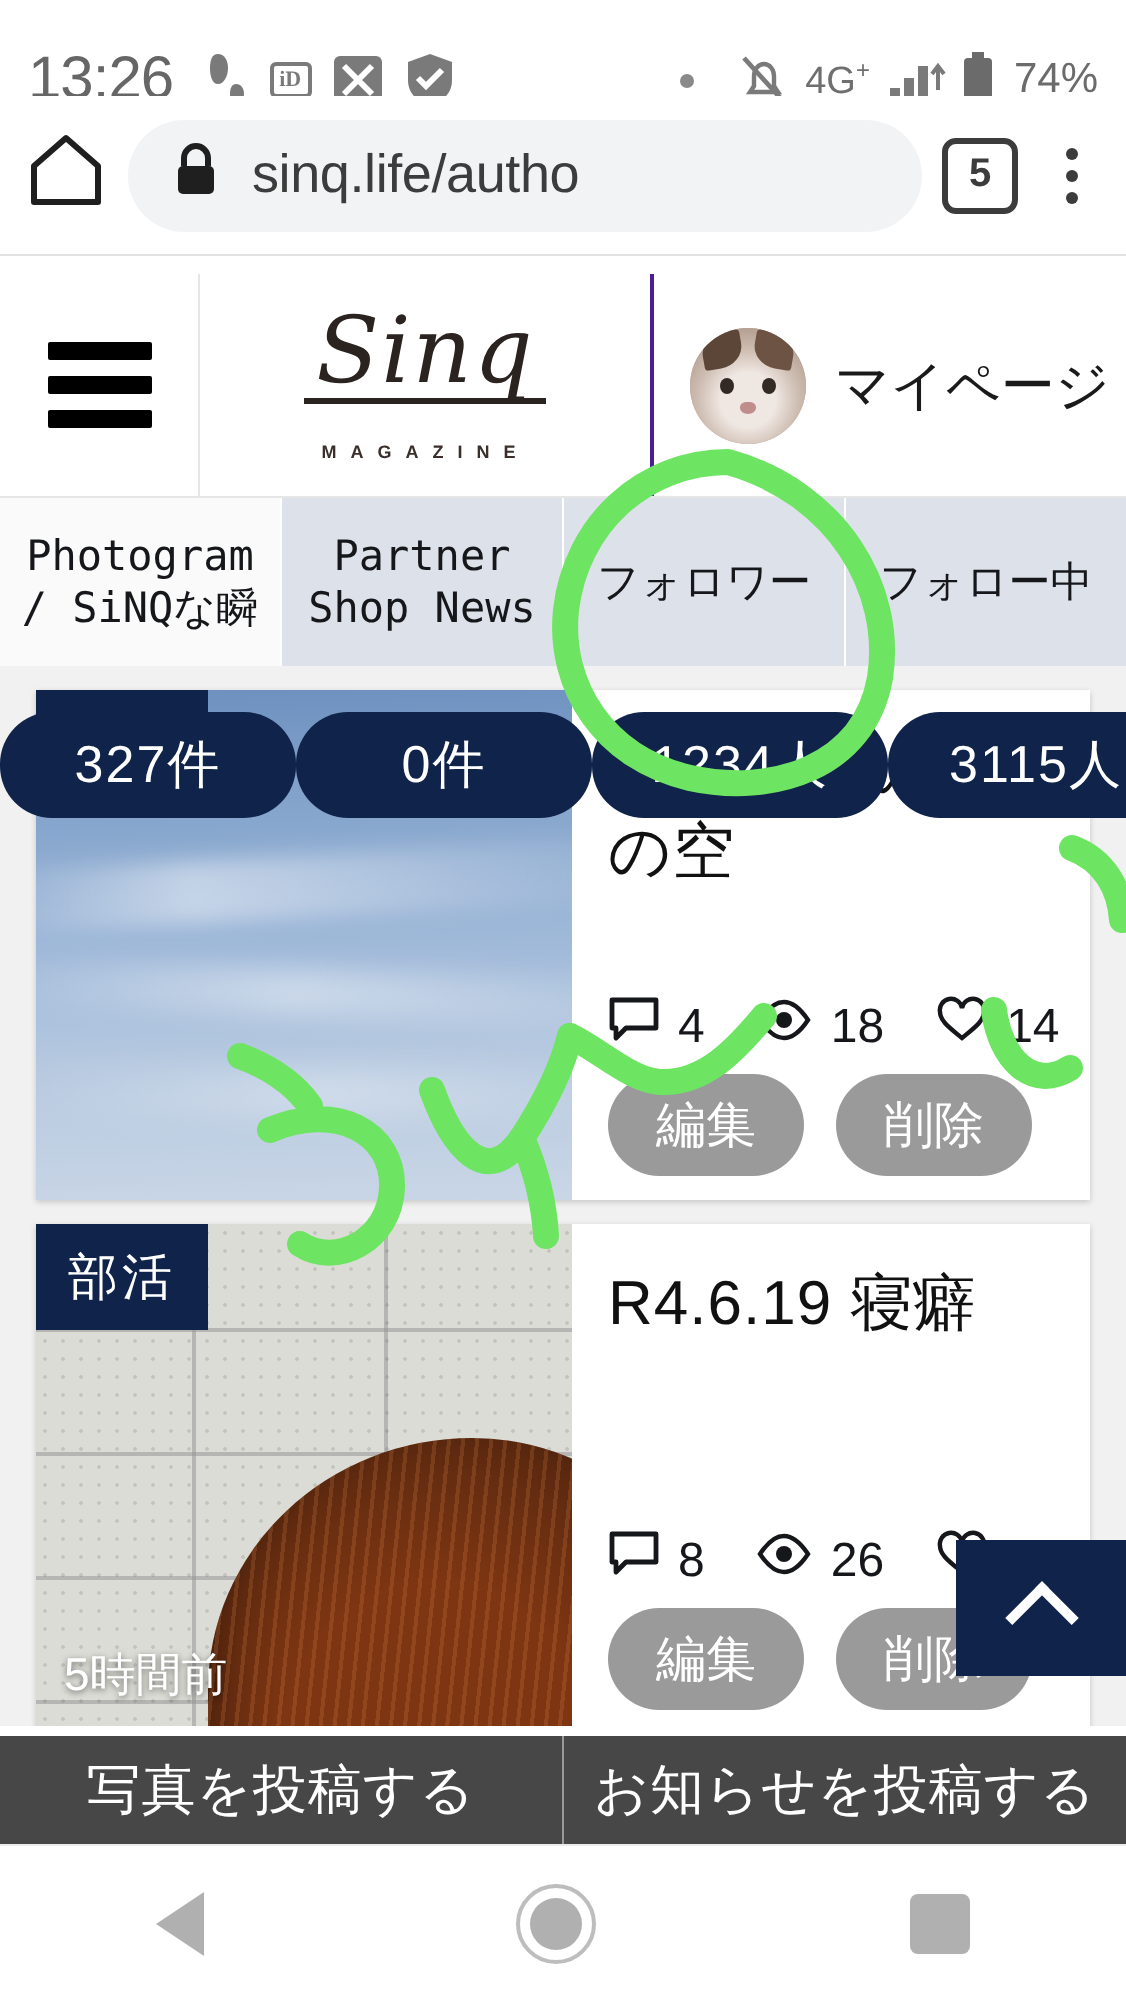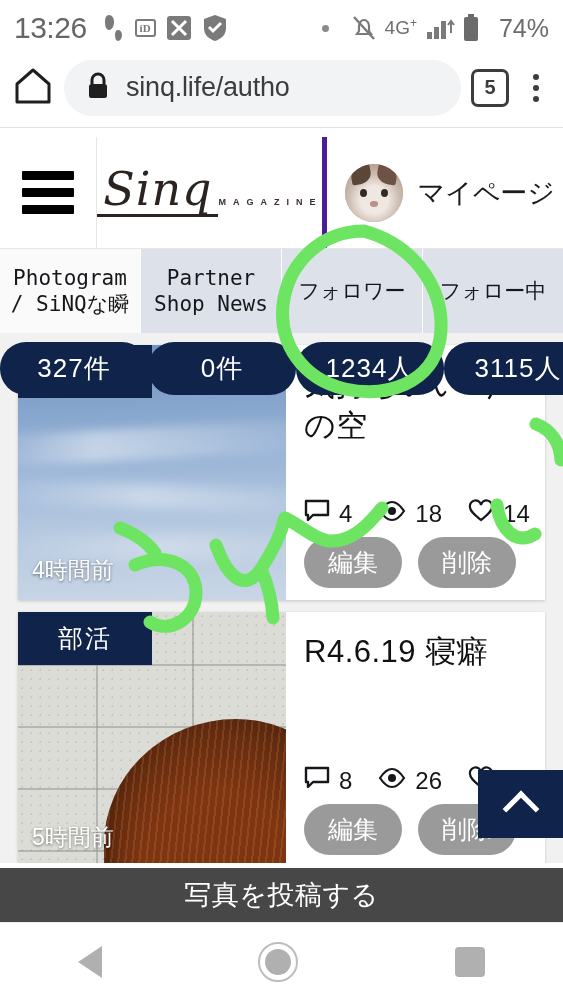--- a/index.html
+++ b/index.html
@@ -6,29 +6,29 @@
   html, body {
     width: 563px; height: 1000px;
     background: #ffffff;
     font-family: "Liberation Sans", "DejaVu Sans", sans-serif;
     overflow: hidden;
   }
   .phone { position: relative; width: 563px; height: 1000px; background:#fff; }
 
   
   .statusbar {
-    position:absolute; top:0; left:0; width:563px; height:56px;
+    position:absolute; top:12px; left:0; width:563px; height:56px;
     display:flex; align-items:center; padding:0 14px;
     color:#707070; background:#fff;
   }
   .sb-clock { font-size:30px; letter-spacing:-0.5px; color:#666; }
   .sb-icons-left { display:flex; align-items:center; gap:10px; margin-left:16px; }
   .sb-spacer { flex:1; }
   .sb-icons-right { display:flex; align-items:center; gap:8px;justify-content:flex-end; }
-  .sb-battpct { font-size:25px; color:#6b6b6b; margin-left:12px; }
+  .sb-battpct { font-size:21px; color:#6b6b6b; margin-left:2px; }
   .sb-ico { display:inline-flex; align-items:center; justify-content:center; }
   .idbox {
     border:2px solid #7a7a7a; border-radius:3px; padding:0px 3px;
     font-size:11px; font-weight:bold; color:#7a7a7a; line-height:14px;
     font-family:"Liberation Serif", serif;
   }
   .dot-ico { width:7px; height:7px; border-radius:50%; background:#8a8a8a; }
   .net-txt { font-size:19px; color:#6f6f6f; }
   .net-txt sup { font-size:12px; }
 
@@ -57,21 +57,21 @@
   
   .siteheader {
     position:absolute; top:137px; left:0; width:563px; height:112px;
     display:flex; align-items:stretch; background:#fff;
     border-bottom:1px solid #e6e6e6;
   }
   .hdr-cell { display:flex; align-items:center; justify-content:center; }
   .hdr-burger { width:100px; border-right:1px solid #e6e6e6; }
   .burger { width:52px; display:flex; flex-direction:column; gap:8px; }
   .burger i { height:9px; background:#000; display:block; border-radius:1px; }
-  .hdr-logo { flex:1; border-right:5px solid #4c1d95; flex-direction:row; }
+  .hdr-logo { flex:1; border-right:2px solid #4c1d95; flex-direction:column; }
   .logo-script {
     font-family:"DejaVu Serif", serif; font-style:italic; font-size:46px;
     color:#2b2320; line-height:0.95; letter-spacing:1px;
     border-bottom:3px solid #2b2320; padding:0 6px 2px 6px;
   }
   .logo-sub { font-size:9px; letter-spacing:7px; color:#3a2f2b; margin-top:19px; font-weight:bold; }
   .hdr-user { display:flex; align-items:center; gap:14px; padding:0 8px 0 18px; }
   .avatar {
     width:58px; height:58px; border-radius:50%; overflow:hidden; flex:none;
     background:#b8a79b; position:relative;
@@ -136,38 +136,38 @@
     background-size:9px 9px; }
   .hair { position:absolute; left:32%; top:42%; width:95%; height:80%;
     background:radial-gradient(ellipse at 45% 80%, #7d3512 0 40%, #5e2a10 70%, #3d1b0b 100%);
     border-radius:52% 48% 10% 10% / 62% 58% 12% 12%;
     box-shadow: inset 0 -18px 30px rgba(0,0,0,.45); }
   .hair:after { content:""; position:absolute; inset:0; border-radius:inherit;
     background:repeating-linear-gradient(96deg, rgba(255,160,90,.16) 0 2px, rgba(0,0,0,0) 2px 7px); }
 
   .cat-badge {
     position:absolute; top:0; left:0; background:#10234a; color:#fff;
-    font-size:25px; padding:10px 40px; letter-spacing:2px;
+    font-size:25px; padding:10px 16px; letter-spacing:2px;
   }
   .timestamp {
     position:absolute; left:14px; bottom:14px; color:#fff; font-size:23px;
     text-shadow:0 1px 3px rgba(0,0,0,.5);
   }
   .card-body { flex:1; padding:20px 18px 12px 18px; display:flex; flex-direction:column; position:relative; }
   .post-title { font-size:31px; color:#111; line-height:1.32; letter-spacing:0.5px; }
   .stats { display:flex; align-items:center; gap:26px; margin-top:auto; }
   .stat { display:flex; align-items:center; gap:9px; font-size:24px; color:#15171a; }
   .actions { display:flex; gap:16px; margin-top:8px; }
   .act-btn {
     background:#9a9a9a; color:#fff; border:none; border-radius:26px;
     font-size:25px; padding:9px 24px; font-family:inherit;
   }
 
   
-  .pillrow { position:absolute; top:342px; left:0; width:516px; display:flex; z-index:6; }
+  .pillrow { position:absolute; top:356px; left:0; width:516px; display:flex; z-index:6; }
   .pill-slot { flex:1; display:flex; justify-content:center; }
   .pill {
     background:#10234a; color:#fff; border-radius:26px; font-size:26px;
     padding:9px 0; width:148px; text-align:center; letter-spacing:1px;
   }
 
   
   .totop {
     position:absolute; right:0; top:770px; width:85px; height:68px;
     background:#10234a; display:flex; align-items:center; justify-content:center;
@@ -323,21 +323,20 @@
   <div class="feed">
 
     <div class="card">
       <div class="card-img">
         <div class="sky">
             <span class="cl1"></span>
             <span class="cl2"></span>
             <span class="cl3"></span>
           </div>
         <div class="cat-badge">部活</div>
-        <div class="timestamp">4時間前</div>
       </div>
       <div class="card-body">
         <div class="post-title">気持ちいい 今の空</div>
         <div class="stats">
           <span class="stat">
             <span>
               <svg width="26" height="24" viewBox="0 0 26 24">
                   <path d="M2 2h22v14H9l-5 5v-5H2z" fill="none" stroke="#15171a" stroke-width="2.4" stroke-linejoin="round"></path>
                 </svg>
             </span>
@@ -430,20 +429,21 @@
       <div class="pill">3115人</div>
     </div>
   </div>
 
   <div class="totop">
     <span class="chev"></span>
   </div>
 
   <div class="bottombar">
     <div class="bb-btn">写真を投稿する</div>
+    <div class="bb-btn">お知らせを投稿する</div>
   </div>
 
   <svg class="annot" width="563" height="1000" viewBox="0 0 563 1000">
     <g fill="none" stroke="#6ee463" stroke-width="13" stroke-linecap="round" stroke-linejoin="round">
 
       <path d="M364 231 C 418 246, 447 294, 440 339 C 432 384, 386 398, 345 389 C 302 379, 279 343, 283 305 C 288 262, 322 231, 364 231 Z"></path>
 
       <path d="M536 424 C 552 430, 560 444, 561 460"></path>
 
       <path d="M497 505 C 500 529, 516 546, 535 534"></path>

